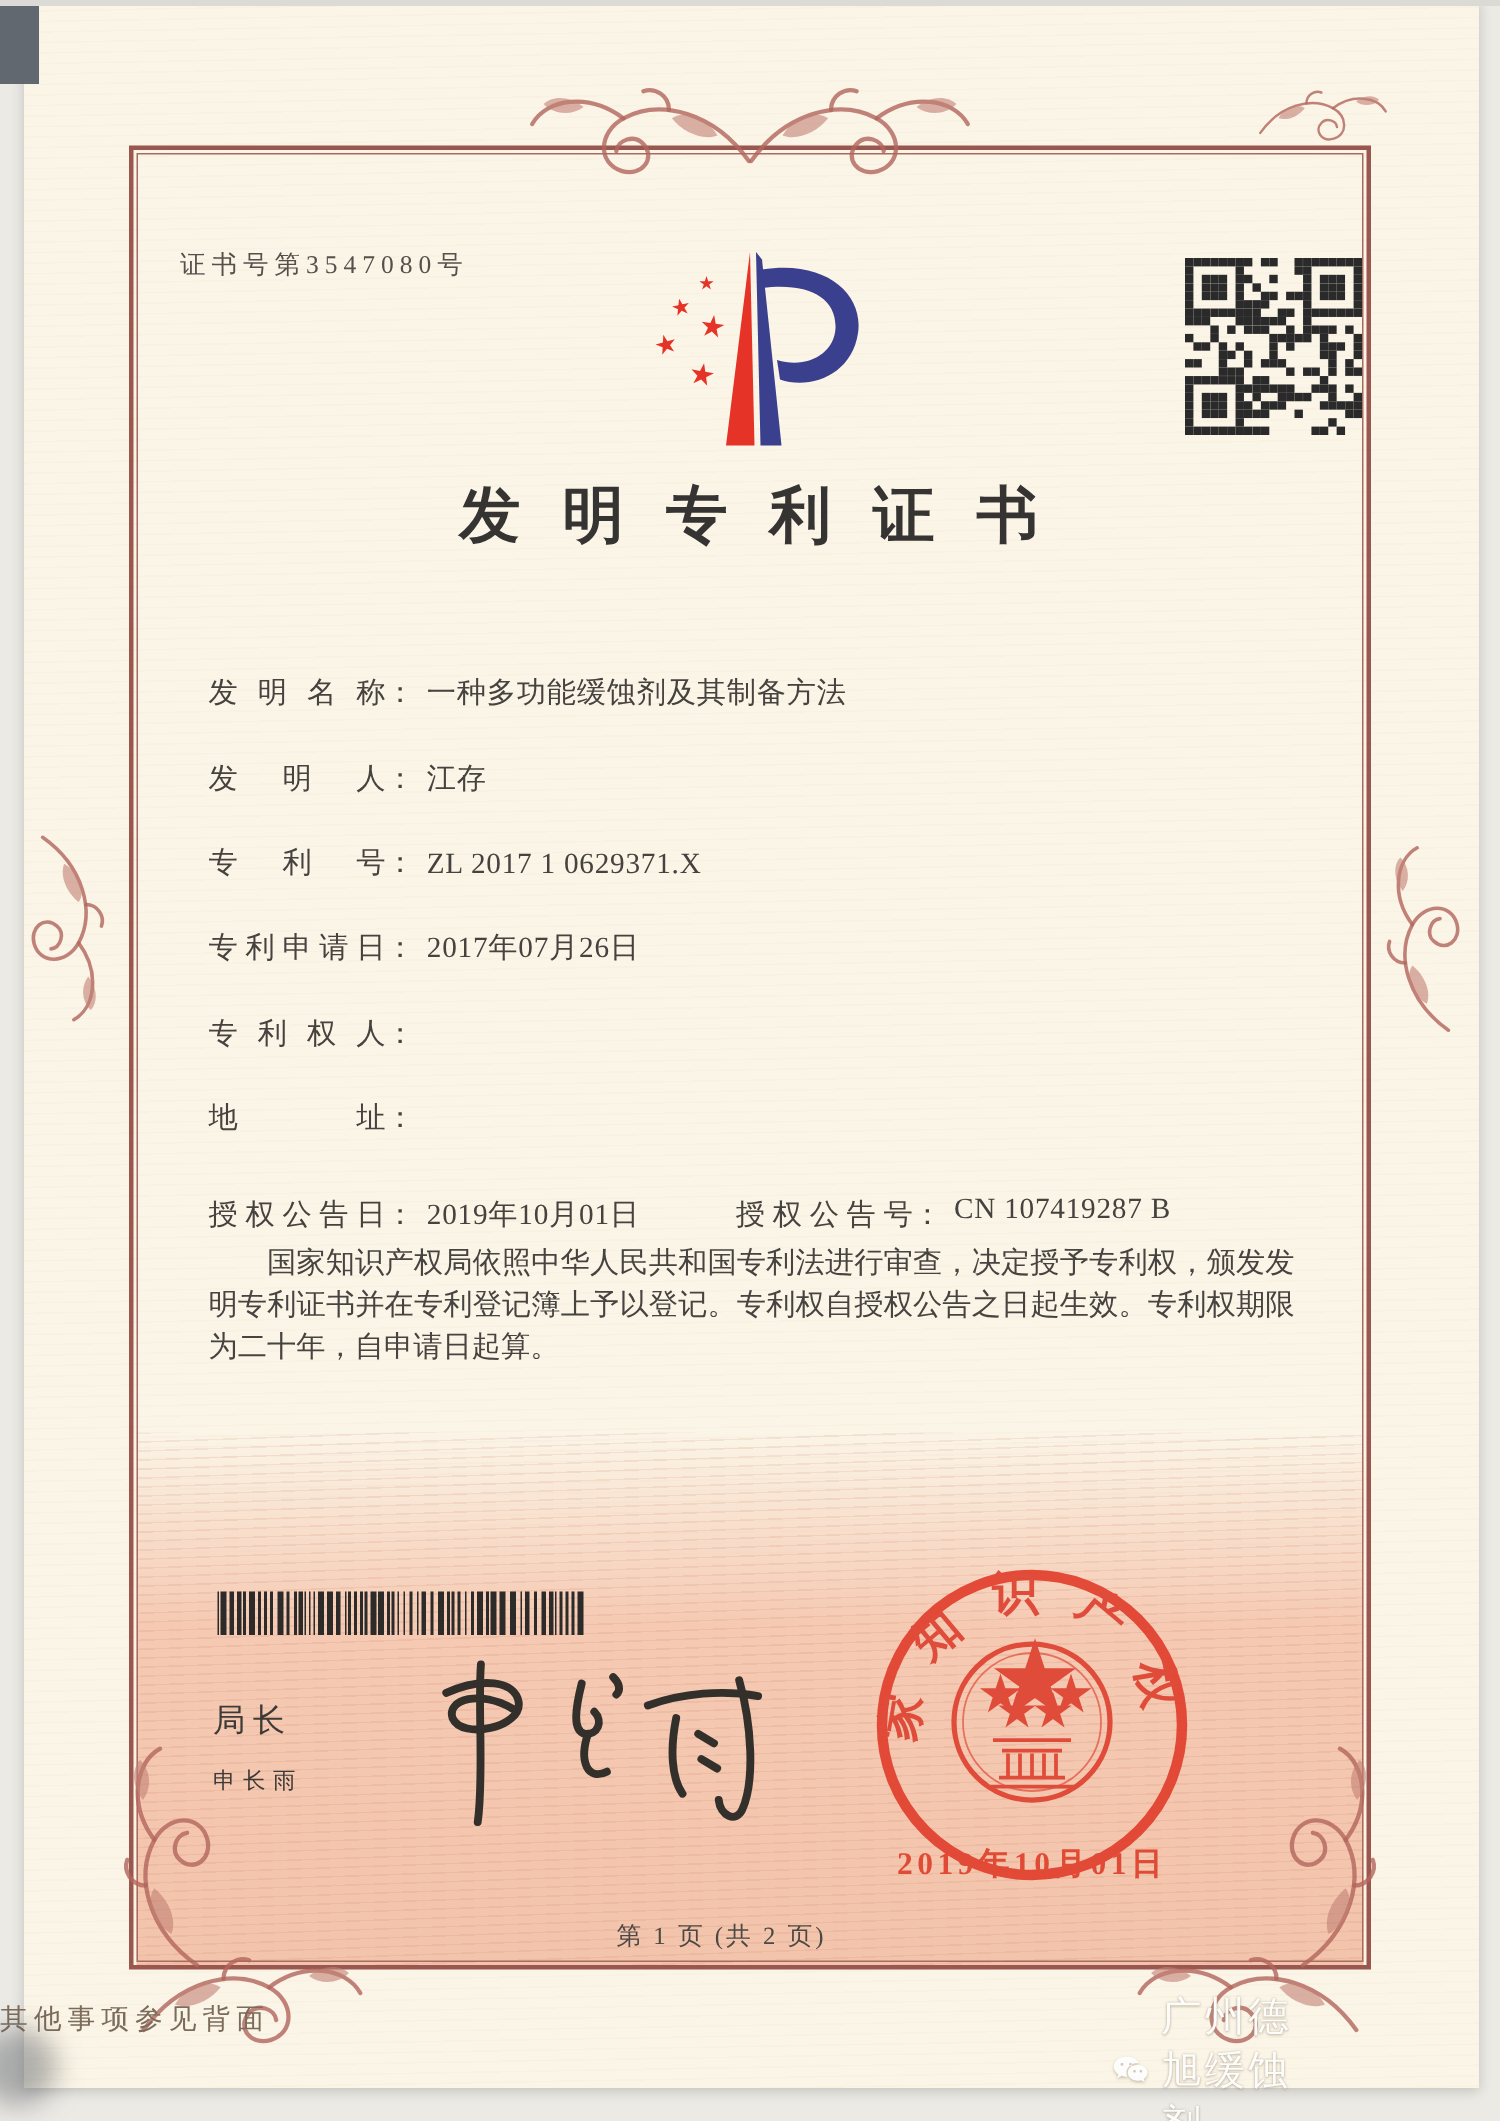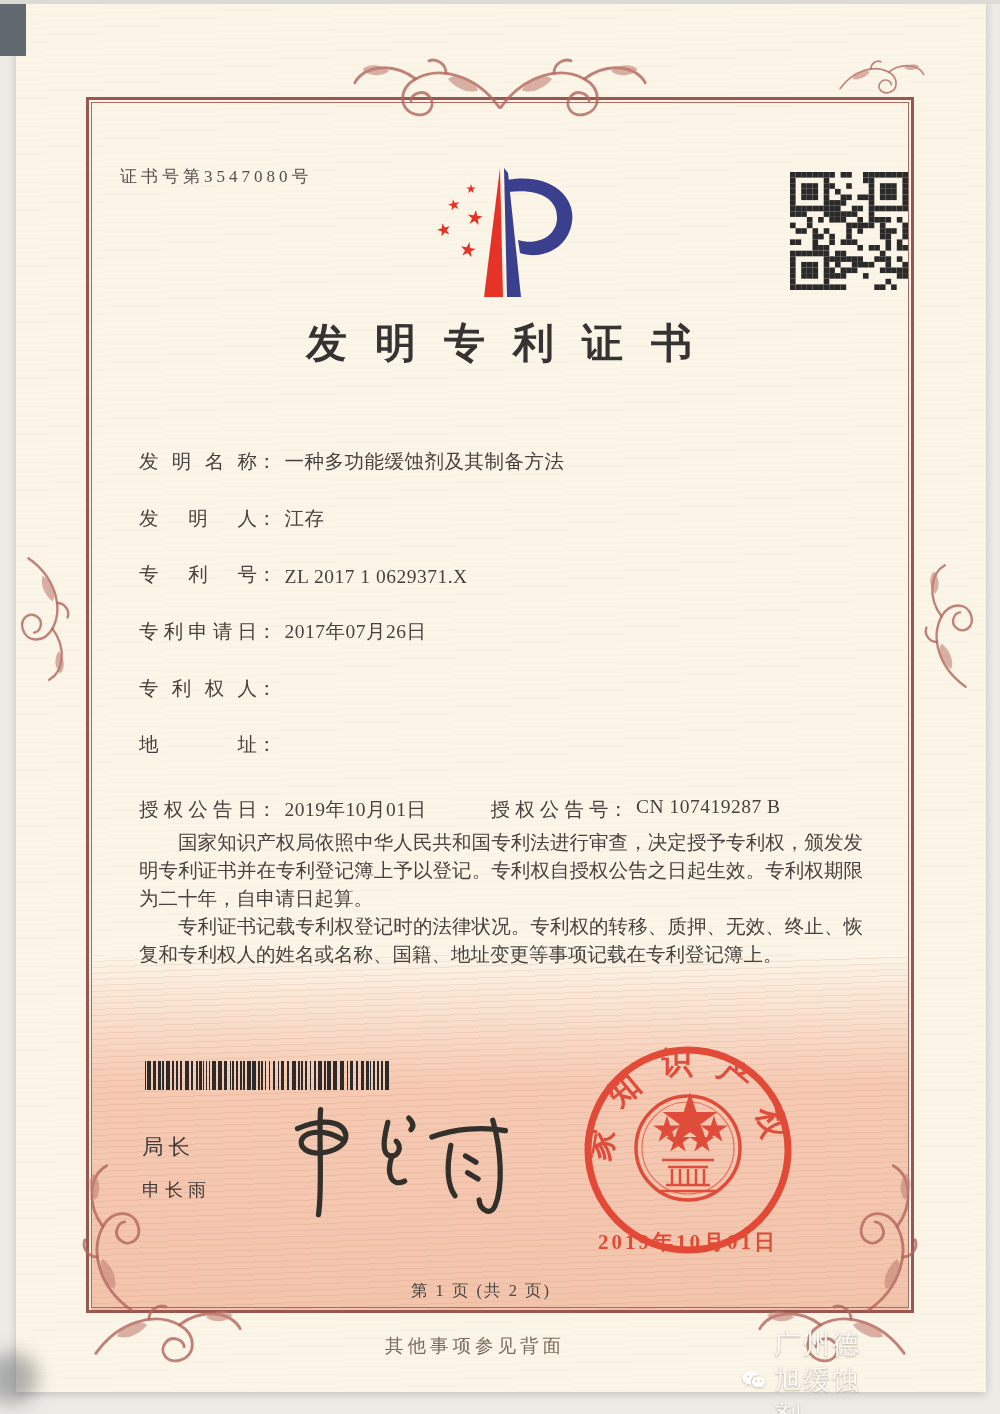--- a/index.html
+++ b/index.html
@@ -55,29 +55,29 @@
   .lbl{display:inline-block;width:118px;text-align:justify;text-align-last:justify;flex:none;}
   .colon{flex:none;}
   .val{margin-left:8px;letter-spacing:.5px;}
   .val-wrap{width:552px;line-height:34px;}
   .pair2{margin-left:64px;display:flex;}
   .paras{position:absolute;left:139px;top:829px;width:724px;font-size:19.5px;line-height:28px;color:#474341;text-align:justify;}
   .paras p{margin:0;text-indent:2em;}
   .barcode{position:absolute;left:145px;top:1061px;width:246px;height:29px;}
   .barcode i{position:absolute;top:0;bottom:0;background:#2d2b29;}
   .sig-title{position:absolute;left:142px;top:1132px;font-size:21.5px;color:#3d3a37;letter-spacing:5px;}
-  .sig-name{position:absolute;left:142px;top:1178px;font-size:18px;color:#3d3a37;letter-spacing:5px;}
+  .sig-name{position:absolute;left:142px;top:1178px;font-size:15px;color:#3d3a37;letter-spacing:5px;}
   .sig-svg{position:absolute;left:266px;top:1094px;width:252px;height:128px;}
   .seal-svg{position:absolute;left:568px;top:1033px;width:240px;height:240px;opacity:.93;}
   .seal-date{
     position:absolute;left:568px;top:1228px;width:240px;text-align:center;
     font-size:21px;font-weight:600;color:#e04b36;letter-spacing:3px;
   }
   .page-info{position:absolute;left:0;top:1280px;width:962px;text-align:center;font-size:16.5px;color:#4c4844;letter-spacing:2px;}
-  .back-note{position:absolute;left:0;top:1333px;width:950px;text-align:center;font-size:18.5px;color:#7a6b5b;letter-spacing:4px;}
+  .back-note{position:absolute;left:0;top:1333px;width:950px;font-size:18.5px;color:#7a6b5b;letter-spacing:4px;}
   .watermark{
     position:absolute;left:742px;top:1326px;display:flex;align-items:center;gap:8px;
     color:rgba(255,255,255,.96);font-size:27px;letter-spacing:2px;
     text-shadow:0 1px 2px rgba(160,148,125,.65), 0 0 1px rgba(150,140,120,.5);
     font-family:"Liberation Sans","DejaVu Sans",sans-serif;
   }
   .wechat-icon{filter:drop-shadow(0 1px 1px rgba(160,148,125,.6));}
 </style>
 </head>
 <body>
@@ -410,21 +410,20 @@
     <span class="val">2019年10月01日</span>
     <span class="pair2">
       <span class="lbl">授权公告号</span>
         <span class="colon">：</span>
       <span class="val">CN 107419287 B</span>
     </span>
   </div>
 
   <div class="paras">
     <p>国家知识产权局依照中华人民共和国专利法进行审查，决定授予专利权，颁发发明专利证书并在专利登记簿上予以登记。专利权自授权公告之日起生效。专利权期限为二十年，自申请日起算。</p>
-    <p>专利证书记载专利权登记时的法律状况。专利权的转移、质押、无效、终止、恢复和专利权人的姓名或名称、国籍、地址变更等事项记载在专利登记簿上。</p>
   </div>
 
   <div class="barcode">
       <i style="left:0px;width:1px"></i>
       <i style="left:2px;width:4px"></i>
       <i style="left:8px;width:3px"></i>
       <i style="left:13px;width:3px"></i>
       <i style="left:17px;width:2px"></i>
       <i style="left:21px;width:4px"></i>
       <i style="left:27px;width:2px"></i>

